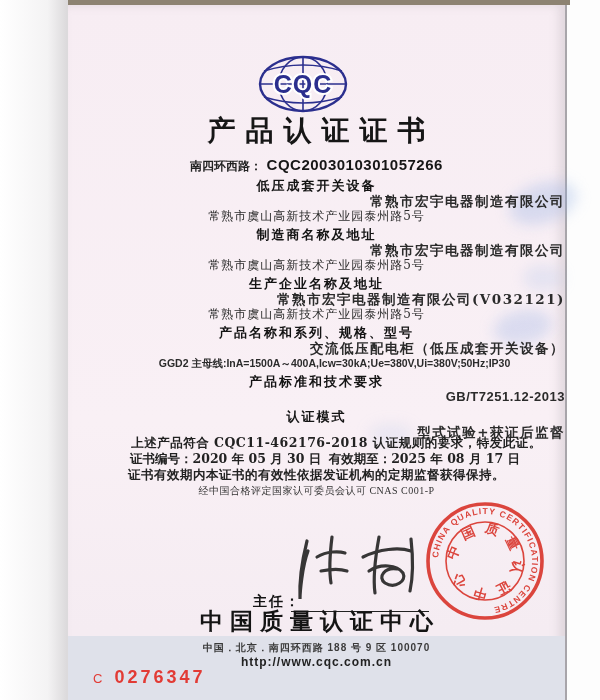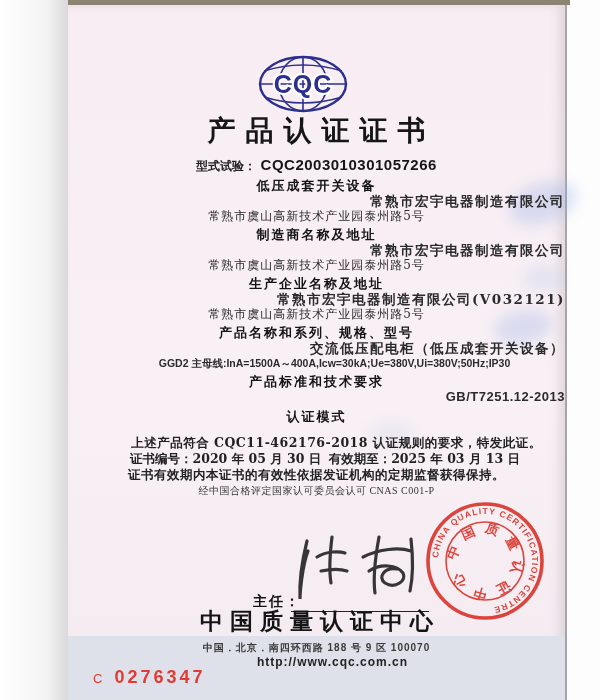--- a/index.html
+++ b/index.html
@@ -54,21 +54,21 @@
 
   .sign-block { position:absolute; left:185px; top:540px; width:180px; height:70px; }
   .sign-label { position:absolute; left:0; top:48px; font-size:14px; font-weight:bold; letter-spacing:2px; color:#141414; }
   .sign-line { position:absolute; left:38px; top:66px; width:138px; border-bottom:1.5px solid #222; }
   .sign-svg { position:absolute; left:30px; top:-18px; }
 
   .issuer-name { position:absolute; left:0; top:601px; width:100%; text-align:center;
     font-size:23px; font-weight:bold; letter-spacing:7px; text-indent:7px; color:#141414; }
   .issuer-addr { position:absolute; left:0; top:636px; width:100%; text-align:center;
     font-size:10px; letter-spacing:1px; color:#3a3a3a; font-weight:bold; }
-  .issuer-web { position:absolute; left:16px; top:650px; width:100%; text-align:center;
+  .issuer-web { position:absolute; left:0; top:650px; width:100%; text-align:center;
     font-size:12px; font-weight:bold; letter-spacing:1px; color:#222; }
   .serial { position:absolute; left:25px; top:662px; color:#e23b35; }
   .serial-prefix { font-size:13px; letter-spacing:2px; margin-right:10px; }
   .serial-number { font-size:18px; font-weight:bold; letter-spacing:3px; }
 
   .seal-wrap { position:absolute; left:355px; top:494px; width:124px; height:124px; opacity:0.92; }
 </style>
 </head>
 <body>
 
@@ -92,21 +92,21 @@
         <path d="M8,44 Q47,56 86,44" stroke-width="1.6"></path>
         <path d="M4,31 L90,31" stroke-width="1.6"></path>
       </g>
       <text x="47" y="40" text-anchor="middle" font-family="Liberation Sans, sans-serif" font-size="25" font-weight="bold" fill="#2b2f8e" stroke="#ffffff" stroke-width="4" paint-order="stroke" letter-spacing="1">CQC</text>
     </svg>
   </div>
 
   <div class="cert-title">产品认证证书</div>
 
   <div class="certno-row">
-    <span class="certno-label">型式试验：</span>
+    <span class="certno-label">南四环西路：</span>
     <span class="certno-value">CQC2003010301057266</span>
   </div>
 
   <div class="fields">
     <div class="sec">
       <div class="sec-label">低压成套开关设备</div>
       <div class="sec-val">常熟市宏宇电器制造有限公司</div>
       <div class="sec-val2">常熟市虞山高新技术产业园泰州路5号</div>
     </div>
     <div class="sec">
@@ -123,31 +123,32 @@
       <div class="sec-label">产品名称和系列、规格、型号</div>
       <div class="sec-val">交流低压配电柜（低压成套开关设备）</div>
       <div class="sec-val2 spec-line">GGD2 主母线:InA=1500A～400A,Icw=30kA;Ue=380V,Ui=380V;50Hz;IP30</div>
     </div>
     <div class="sec">
       <div class="sec-label">产品标准和技术要求</div>
       <div class="sec-val std-line">GB/T7251.12-2013</div>
     </div>
     <div class="sec">
       <div class="sec-label">认证模式</div>
+      <div class="sec-val">型式试验+获证后监督</div>
     </div>
   </div>
 
   <div class="statement">上述产品符合 CQC11-462176-2018 认证规则的要求，特发此证。</div>
 
   <div class="dates-row">
     <span>
       <span>证书编号：</span><span>2020 年 05 月 30 日</span>
     </span>
     <span>
-      <span>有效期至：</span><span>2025 年 03 月 13 日</span>
+      <span>有效期至：</span><span>2025 年 08 月 17 日</span>
     </span>
   </div>
 
   <div class="validity">证书有效期内本证书的有效性依据发证机构的定期监督获得保持。</div>
   <div class="accreditation">经中国合格评定国家认可委员会认可 CNAS C001-P</div>
 
   <div class="sign-block">
     <span class="sign-label">主任：</span>
     <span class="sign-line"></span>
     <svg class="sign-svg" width="150" height="80" viewBox="0 0 150 80">

